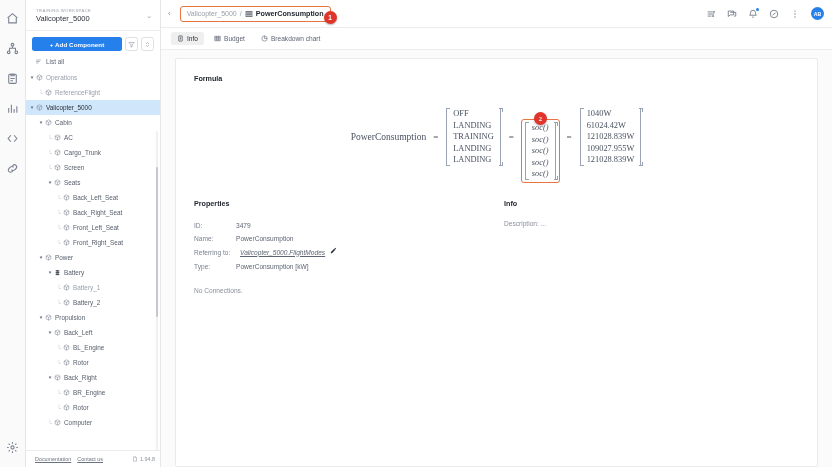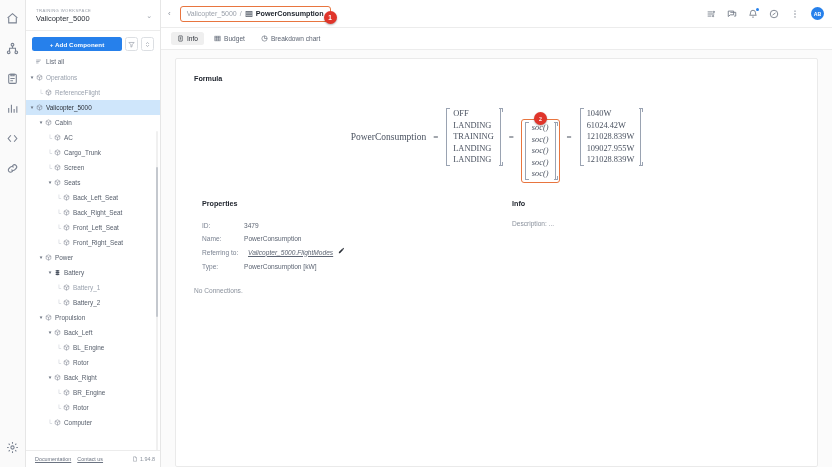--- a/index.html
+++ b/index.html
@@ -185,21 +185,21 @@
   .mrows { display: flex; flex-direction: column; padding: 0 4px; }
   .mrow { font-size: 8.4px; line-height: 11.5px; white-space: nowrap; }
   .mrow.it { font-style: italic; }
   .matrix.hl {
     border: 1.3px solid #e8753f; border-radius: 3px; padding: 2px 2px; margin-top: 28px;
   }
   #marker2 { left: 12px; top: -8px; }
 
   
   .cols { display: flex; }
-  .col-left { width: 300px; flex: 0 0 300px; margin-left: 8px; }
+  .col-left { width: 300px; flex: 0 0 300px; }
   .col-right { flex: 1 1 auto; padding-left: 10px; }
   .prow { display: flex; font-size: 6.6px; color: #5d6573; line-height: 12px; margin-bottom:1px;}
   .pk { width: 42px; flex: 0 0 42px; color: #7a8291; }
   .pv { color: #5d6573; }
   .pv.link { color: #5d6573; text-decoration: underline; font-style: italic; cursor: pointer; }
   .pencil { margin-left: 5px; color:#2b3038; cursor:pointer; display:inline-flex; vertical-align:-1px;}
   .pencil svg { width: 7px; height: 7px; }
   .muted { font-size: 6.6px; color: #8a919c; }
 
   .sect-gap { margin-top: 13px; }

